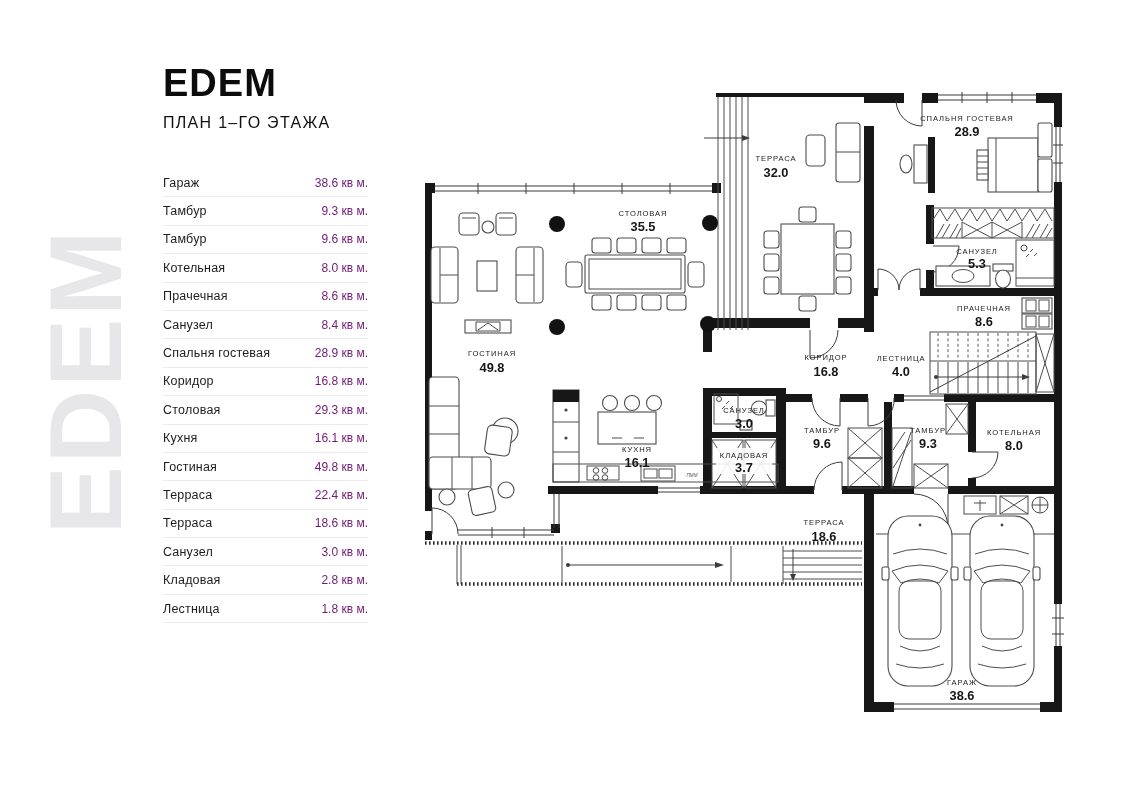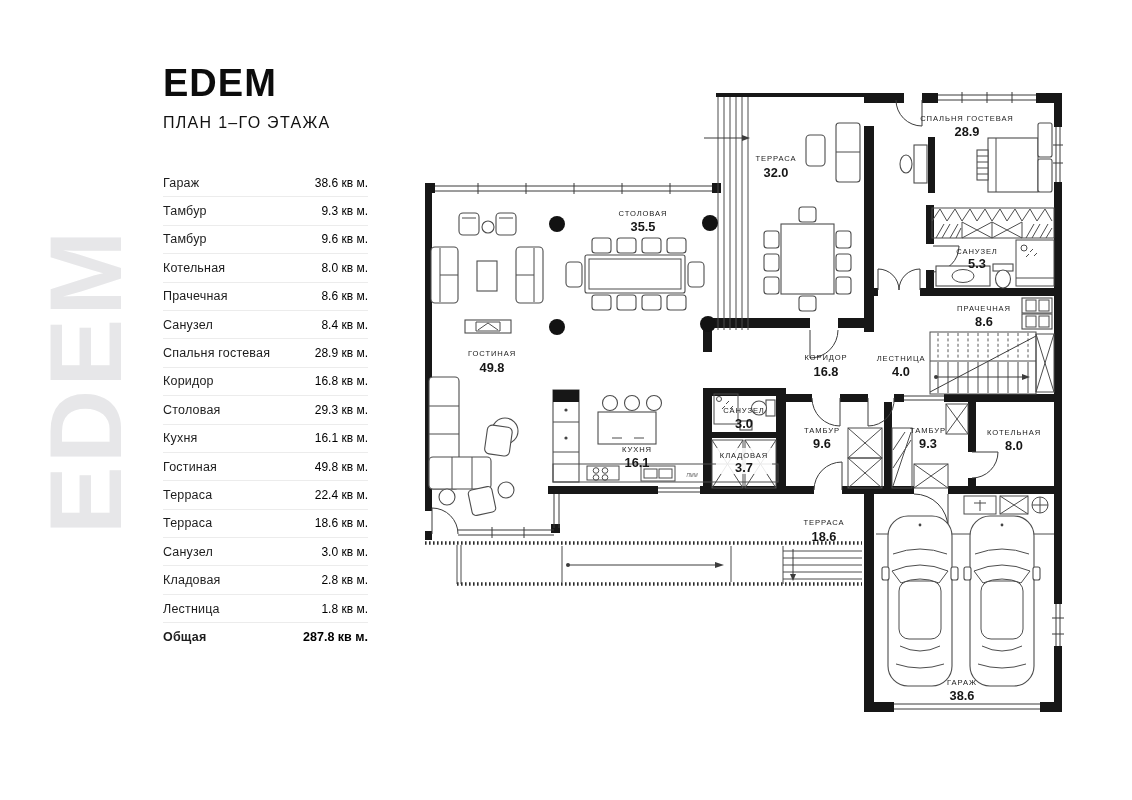--- a/index.html
+++ b/index.html
@@ -11,21 +11,21 @@
     transform:rotate(-90deg);font-size:102px;font-weight:800;letter-spacing:3px;
     color:#e7e7e9;text-align:center;line-height:88px;user-select:none;}
   .header{position:absolute;left:163px;top:64px;}
   .title{font-size:38px;font-weight:800;letter-spacing:1px;color:#0c0c0c;line-height:1;}
   .subtitle{margin-top:12px;font-size:16px;letter-spacing:1.3px;color:#101010;}
 
   .area-table{position:absolute;left:163px;top:169px;width:205px;}
   .trow{display:flex;justify-content:space-between;align-items:center;height:27.4px;
         border-bottom:1px solid #ececec;font-size:12.5px;color:#1c1c1c;}
   .trow .lbl{letter-spacing:.2px;}
-  .trow .val{font-size:12px;color:#000000;}
+  .trow .val{font-size:12px;color:#701a75;}
   .trow.total{border-bottom:none;font-weight:700;}
   .trow.total .val{font-size:12.5px;font-weight:700;}
 
   
   .plan-svg{position:absolute;left:0;top:0;}
   .wall{fill:#171717;}
   .glz{stroke:#3a3a3a;stroke-width:1;fill:none;}
   .fl{stroke:#4d4d4d;stroke-width:1;fill:none;}
   .furn{stroke:#4d4d4d;stroke-width:1.1;fill:#fff;}
   .door{stroke:#3c3c3c;stroke-width:1;fill:none;}
@@ -108,24 +108,20 @@
       <span class="lbl">Санузел</span>
       <span class="val">3.0 кв м.</span>
     </div>
   <div class="trow">
       <span class="lbl">Кладовая</span>
       <span class="val">2.8 кв м.</span>
     </div>
   <div class="trow">
       <span class="lbl">Лестница</span>
       <span class="val">1.8 кв м.</span>
-    </div>
-  <div class="trow total">
-      <span class="lbl">Общая</span>
-      <span class="val">287.8 кв м.</span>
     </div>
 </div>
 
 <svg class="plan-svg" width="1132" height="800" viewBox="0 0 1132 800" xmlns="http://www.w3.org/2000/svg">
   <defs>
     <g id="car">
       <rect x="0" y="0" width="64" height="170" rx="20" class="furn"></rect>
       <path class="fl" d="M5,38 Q32,28 59,38"></path>
       <path class="fl" d="M4,55 Q32,43 60,55 L51,67 Q32,59 13,67 Z"></path>
       <rect x="11" y="65" width="42" height="58" rx="10" class="fl"></rect>

